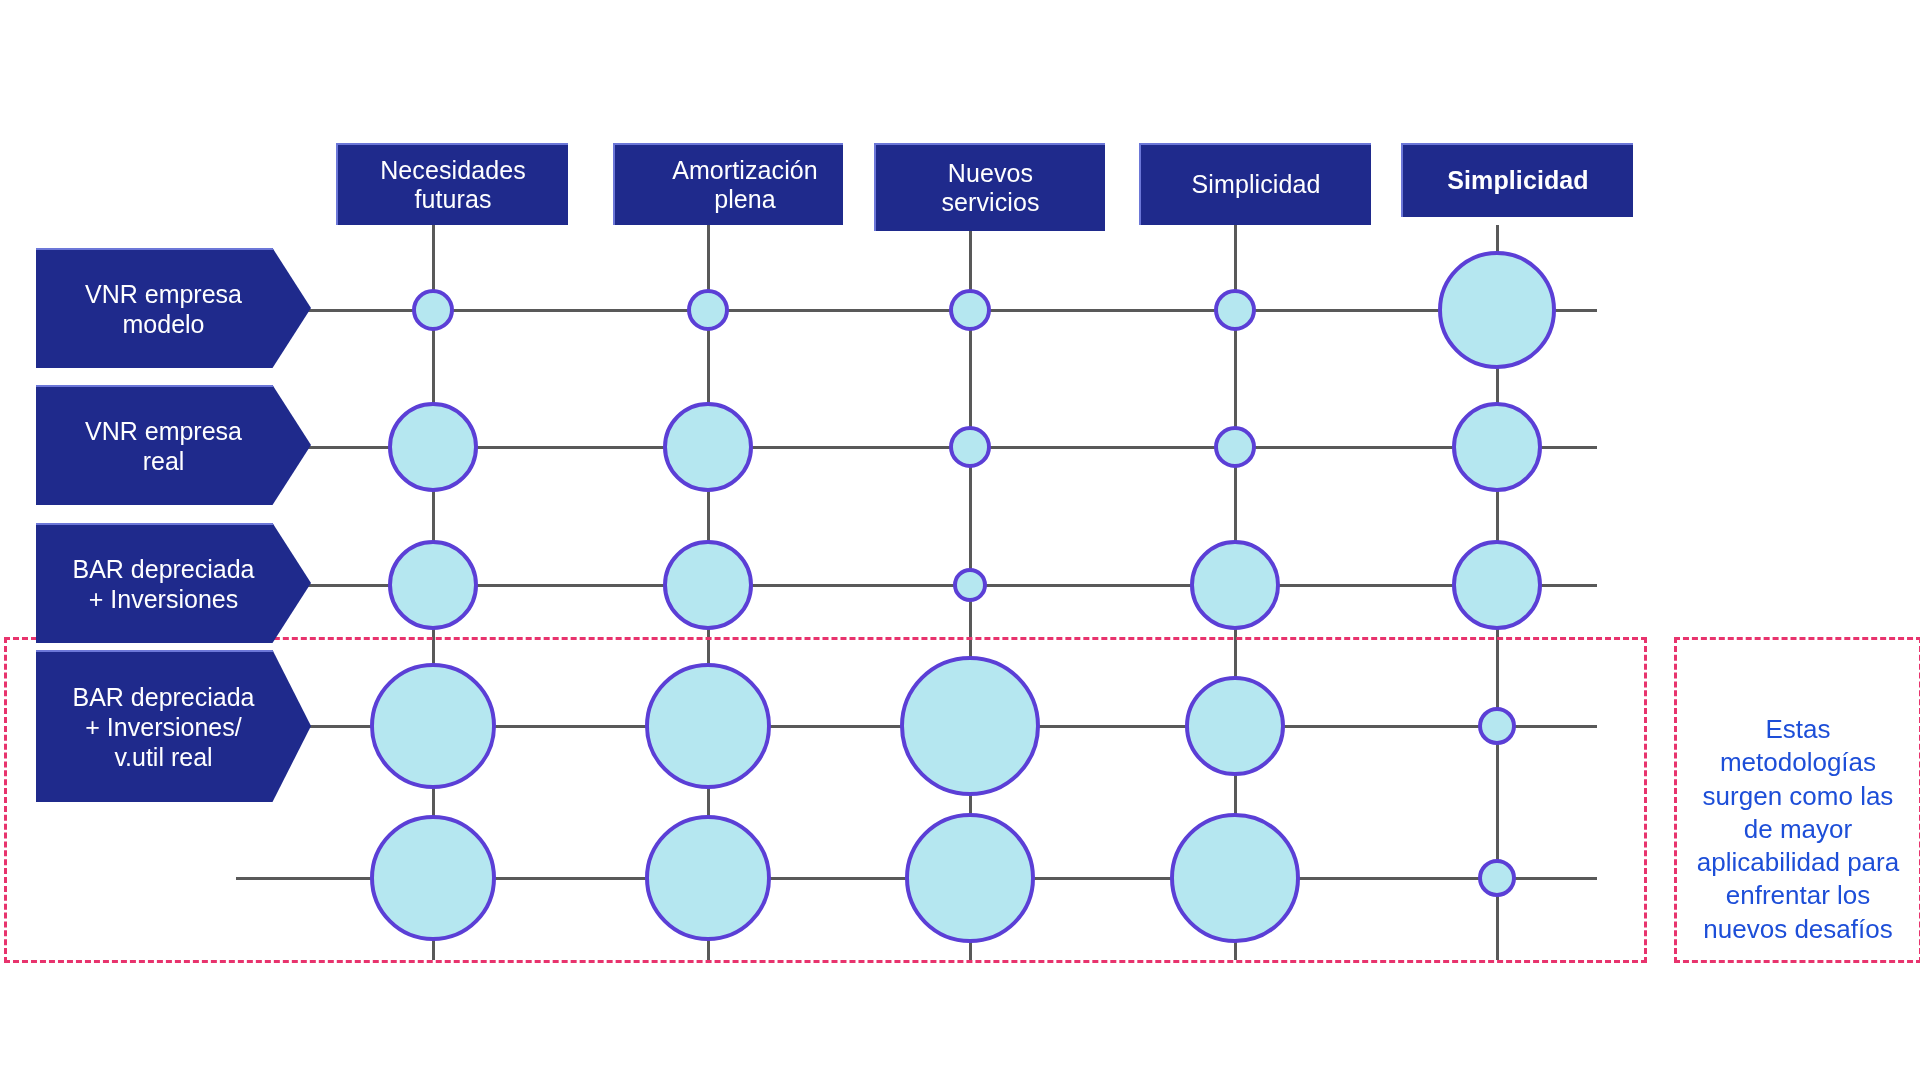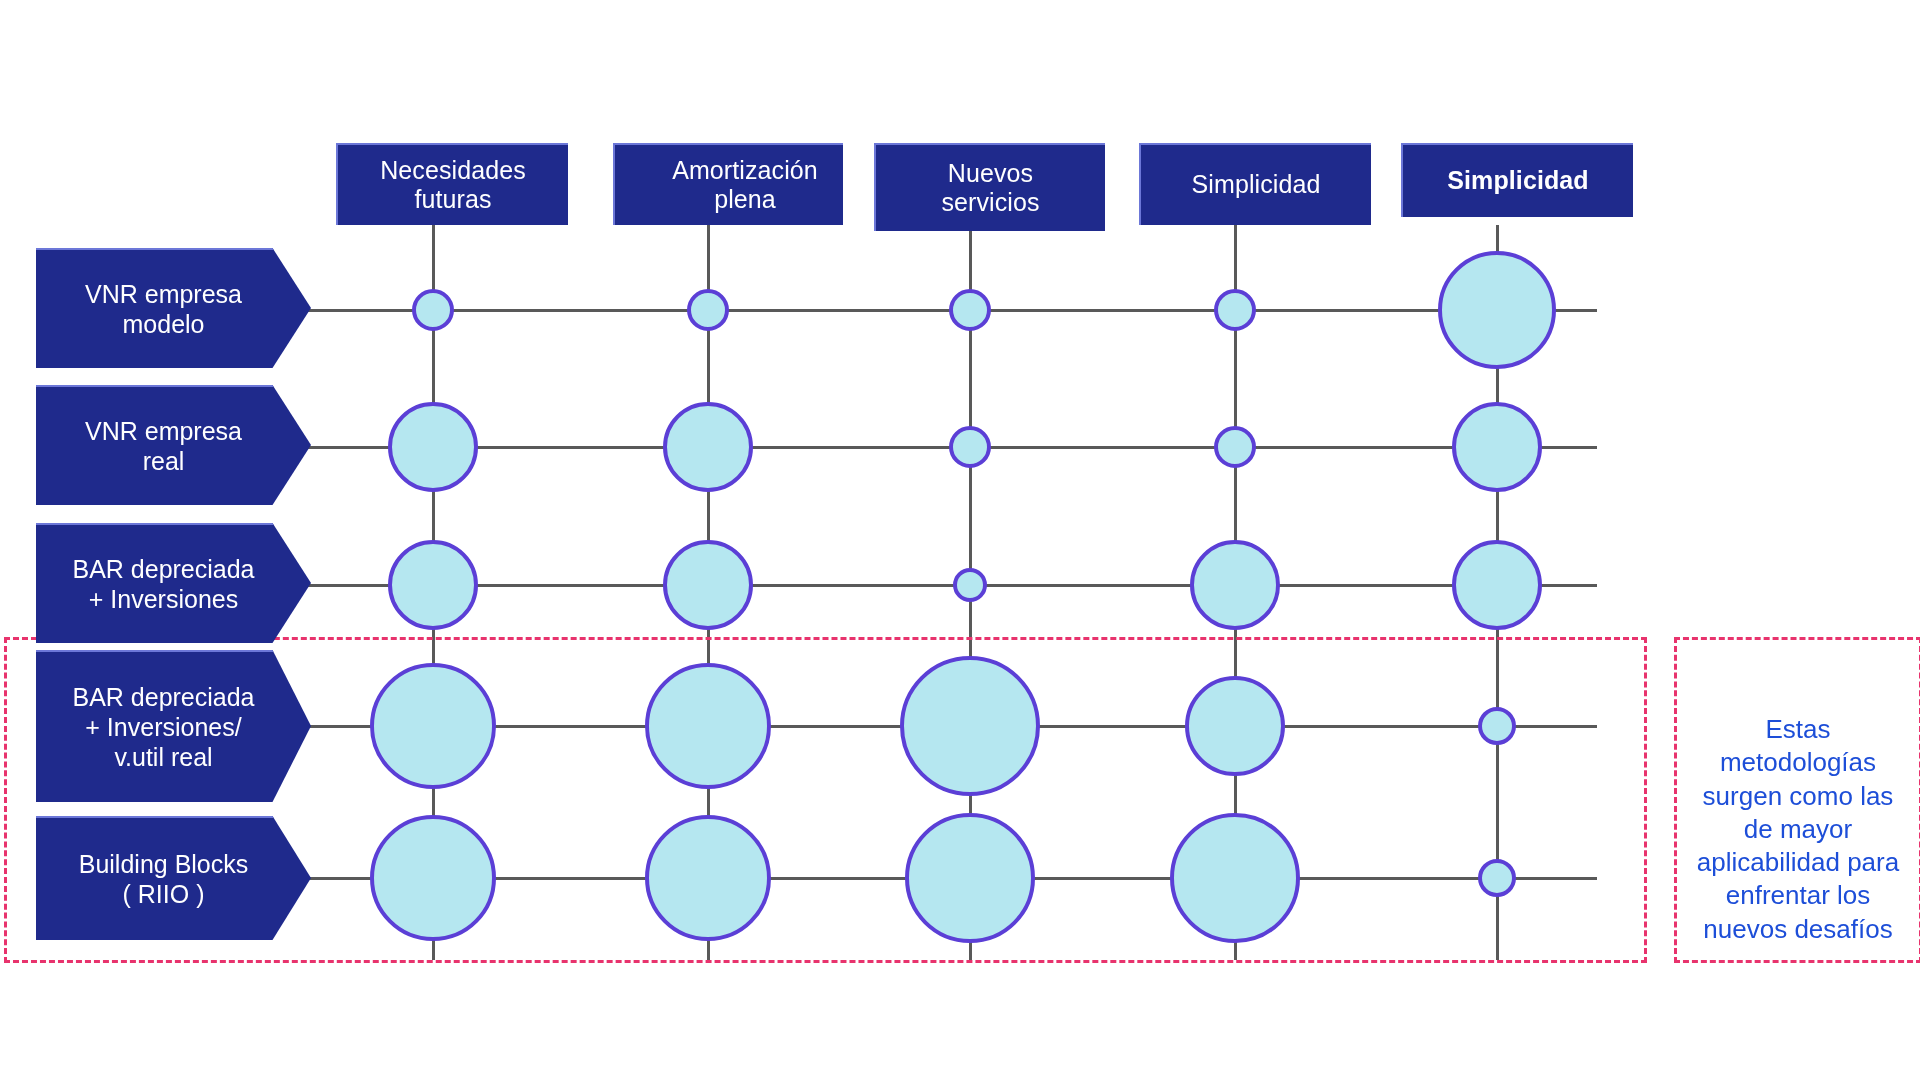--- a/index.html
+++ b/index.html
@@ -134,21 +134,18 @@
       </div>
       <div class="row-label" style="left: 18px; top: 385px; width: 275px; height: 120px;">
         <span>VNR empresa<br>real</span>
       </div>
       <div class="row-label" style="left: 18px; top: 523px; width: 275px; height: 120px;">
         <span>BAR depreciada<br>+ Inversiones</span>
       </div>
       <div class="row-label" style="left: 18px; top: 650px; width: 275px; height: 152px;">
         <span>BAR depreciada<br>+ Inversiones/<br>v.util real</span>
       </div>
-      <div class="row-label" style="left: 18px; top: 816px; width: 275px; height: 124px;">
-        <span>Building Blocks<br>( RIIO )</span>
-      </div>
       <div class="note" style="left: 1656px; top: 637px; width: 248px; height: 326px;">
         <span>Estas metodologías surgen como las de mayor aplicabilidad para enfrentar los nuevos desafíos</span>
       </div>
     </div>
 
 </div>
 
 </body></html>

